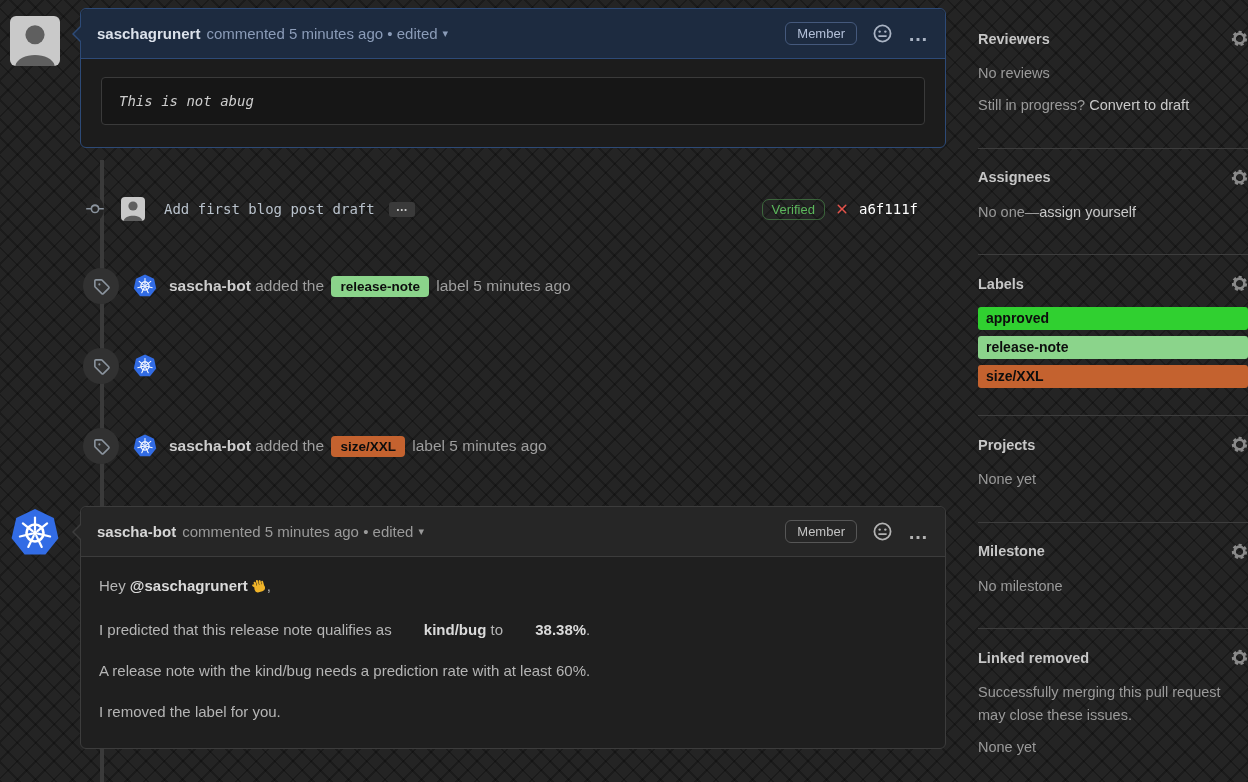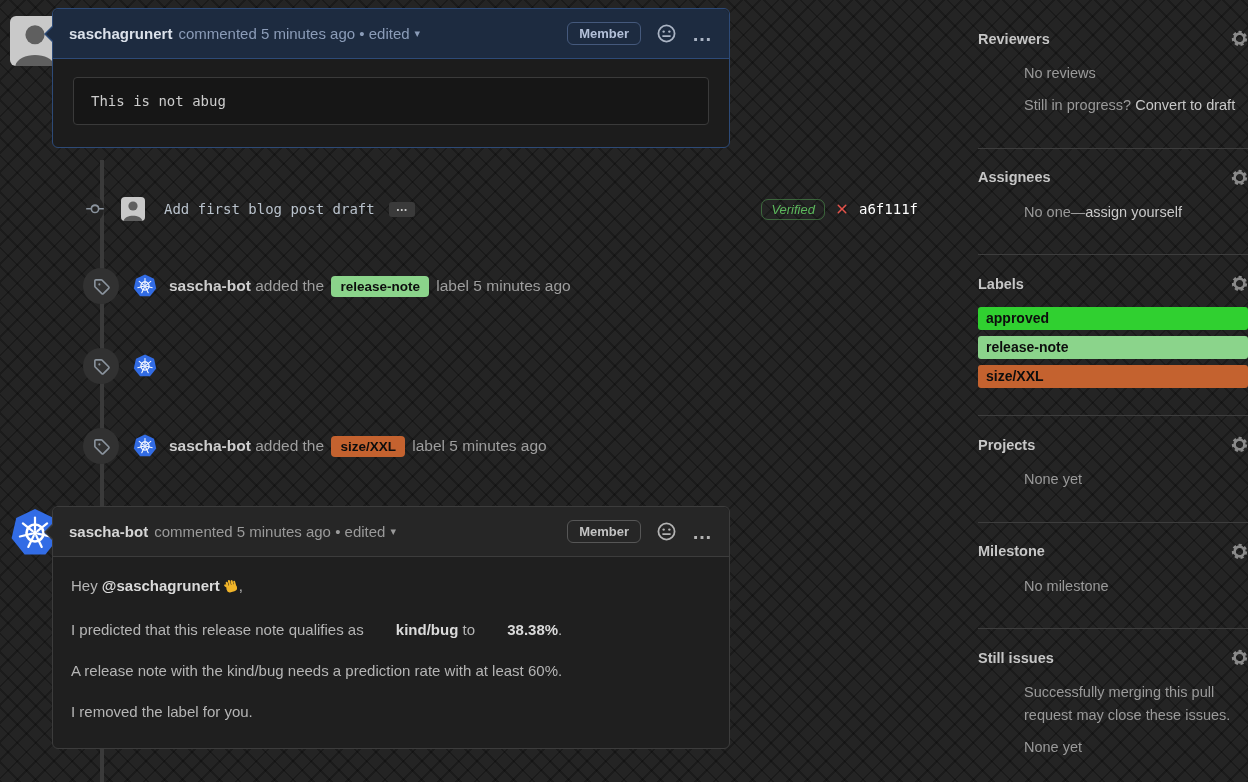--- a/index.html
+++ b/index.html
@@ -12,88 +12,88 @@
       repeating-linear-gradient(-45deg, rgba(0,0,0,.26) 0 2px, transparent 2px 13px);
     color:#b9b9b9;
   }
   .layout { display:flex; width:1248px; }
   .main { position:relative; width:938px; flex:none; }
   .timeline-line { position:absolute; left:100px; top:160px; bottom:-20px; width:4px; background:#3a3a3a; }
   .row { position:relative; z-index:1; }
 
   
   .avatar-lg { position:absolute; left:10px; width:50px; height:50px; border-radius:6px; overflow:hidden; cursor:pointer; }
-  .comment { position:relative; margin-left:52px; width:678px; border-radius:6px; }
+  .comment { position:relative; margin-left:80px; width:866px; border-radius:6px; }
   .comment .arrow, .comment .arrow-in { position:absolute; left:-9px; top:16px; width:0; height:0;
     border-top:9px solid transparent; border-bottom:9px solid transparent; }
   .c1 { border:1px solid #2d4a77; background:#1c1c1c; margin-top:8px; }
   .c1 .arrow { border-right:9px solid #2d4a77; }
   .c1 .arrow-in { left:-7px; border-right:9px solid #1d2b40; }
   .c1 .chead { background:#1d2b40; border-bottom:1px solid #2d4a77; }
   .c2 { border:1px solid #3c3c3c; background:#1f1f1f; }
   .c2 .arrow { border-right:9px solid #3c3c3c; }
   .c2 .arrow-in { left:-7px; border-right:9px solid #262626; }
   .c2 .chead { background:#262626; border-bottom:1px solid #3c3c3c; }
   .chead { display:flex; align-items:center; padding:13px 16px; border-radius:6px 6px 0 0; font-size:15px; }
   .c1 .chead { color:#8b9cb8; }
   .c2 .chead { color:#9a9a9a; }
   .author { font-weight:bold; cursor:pointer; }
   .c1 .author { color:#dbe1ea; }
   .c2 .author { color:#d6d6d6; }
   .meta { margin-left:6px; }
   .caret { margin-left:5px; font-size:11px; cursor:pointer; }
   .chead-right { margin-left:auto; display:flex; align-items:center; gap:16px; }
-  .member-badge { border:1px solid #45597c; color:#b3c0d8; font-weight:bold; font-size:13px;
+  .member-badge { border:1px solid #45597c; color:#b3c0d8; font-weight:normal; font-size:13px;
     padding:3px 11px; border-radius:6px; }
   .c2 .member-badge { border-color:#565656; color:#c3c3c3; }
   .icon-btn { background:none; border:none; cursor:pointer; display:flex; align-items:center; }
   .kebab { color:#aab4c4; font-size:20px; font-weight:bold; letter-spacing:1px; line-height:10px; }
   .c2 .kebab { color:#b3b3b3; }
   .cbody { padding:16px; }
   .codeblock { background:#161616; border:1px solid #3a3a3a; border-radius:4px; padding:15px 17px;
     font-family:"DejaVu Sans Mono", monospace; font-size:14px; color:#cccccc; }
-  .c1 .cbody { padding:18px 20px 22px 20px; }
+  .c1 .cbody { padding:18px 20px 22px 20px;font-style:italic; }
   .c2 .cbody { padding:20px 18px; font-size:15px; color:#b5b5b5; }
   .c2 .cbody p { margin-bottom:24px; }
   .c2 .cbody p:last-child { margin-bottom:8px; }
   .c2 b { color:#dadada;padding-left:28px; }
   .mention { font-weight:bold; color:#dadada; cursor:pointer; }
   .wave { display:inline-block; transform:rotate(-15deg); vertical-align:-3px; margin-left:2px; }
 
   
   .commit-row { display:flex; align-items:center; margin-top:46px; height:30px; padding-right:20px; }
   .commit-icon { margin-left:86px; background:#242424; border-radius:50%; padding:3px 0; display:flex; }
   .avatar-sm { width:24px; height:24px; border-radius:4px; overflow:hidden; margin-left:17px; flex:none; cursor:pointer; }
   .commit-msg { font-family:"DejaVu Sans Mono", monospace; font-size:14px; color:#b9c2cc; margin-left:19px; cursor:pointer; }
   .expander { background:#3a3a3a; color:#c9c9c9; border:none; border-radius:3px; font-size:12px;
     line-height:7px; padding:2px 7px 6px; margin-left:14px; cursor:pointer; font-weight:bold; }
   .commit-right { margin-left:auto; display:flex; align-items:center; gap:9px; }
   .verified-badge { color:#5cb85c; border:1px solid rgba(92,184,92,.45); border-radius:7px;
-    font-size:13px; padding:2px 9px; cursor:pointer;font-style:italic; }
+    font-size:13px; padding:2px 9px; cursor:pointer; }
   .commit-hash { font-family:"DejaVu Sans Mono", monospace; font-size:14px; color:#ffffff; cursor:pointer; }
 
   
   .event-row { display:flex; align-items:center; margin-top:44px; height:36px; }
   .event-icon { margin-left:83px; width:36px; height:36px; border-radius:50%; background:#313131;
     display:flex; align-items:center; justify-content:center; flex:none; }
   .event-avatar { width:24px; height:24px; margin-left:14px; flex:none; cursor:pointer; }
   .event-text { margin-left:12px; font-size:15.5px; color:#9e9e9e; }
   .event-actor { font-weight:bold; color:#cecece; cursor:pointer; }
   .lbl { display:inline-block; color:#0d0d0d; font-weight:bold; font-size:13.5px; padding:3px 9px;
     border-radius:4px; margin:0 3px; cursor:pointer; }
 
   .c2wrap { margin-top:42px; position:relative; }
   .k8s-avatar-lg { position:absolute; left:10px; top:2px; width:50px; height:50px; cursor:pointer; }
 
   
   .sidebar { width:278px; margin-left:40px; padding-top:30px; font-size:14.5px; }
   .side-sec { padding-bottom:4px; }
   .side-head { display:flex; align-items:center; justify-content:space-between; margin-bottom:15px; }
   .side-title { font-weight:bold; color:#c6c6c6; }
-  .side-text { color:#9a9a9a; line-height:1.55; margin-bottom:10px;margin-left:46px; }
+  .side-text { color:#9a9a9a; line-height:1.55; margin-bottom:10px; }
   .side-link { color:#c9c9c9; cursor:pointer;text-align:right; }
   .divider { border:none; border-top:1px solid #3d3d3d; margin:17px 0 20px; }
   .side-label { display:block; height:23px; line-height:23px; border-radius:3px; padding-left:8px;
     font-weight:bold; font-size:14px; color:#0d0d0d; margin-bottom:6px; cursor:pointer; }
   .gear { cursor:pointer; display:flex; }
 </style>
 </head>
 <body>
 
 <svg width="0" height="0" style="position:absolute">
@@ -344,21 +344,21 @@
               <use href="#def-gear"></use>
             </svg>
           </span>
       </div>
       <div class="side-text">No milestone</div>
     </div>
     <hr class="divider">
 
     <div class="side-sec">
       <div class="side-head">
-        <span class="side-title">Still issues</span>
+        <span class="side-title">Linked removed</span>
         <span class="gear">
             <svg viewBox="0 0 16 16" width="17" height="17">
               <use href="#def-gear"></use>
             </svg>
           </span>
       </div>
       <div class="side-text">Successfully merging this pull request may close these issues.</div>
       <div class="side-text">None yet</div>
     </div>
 

